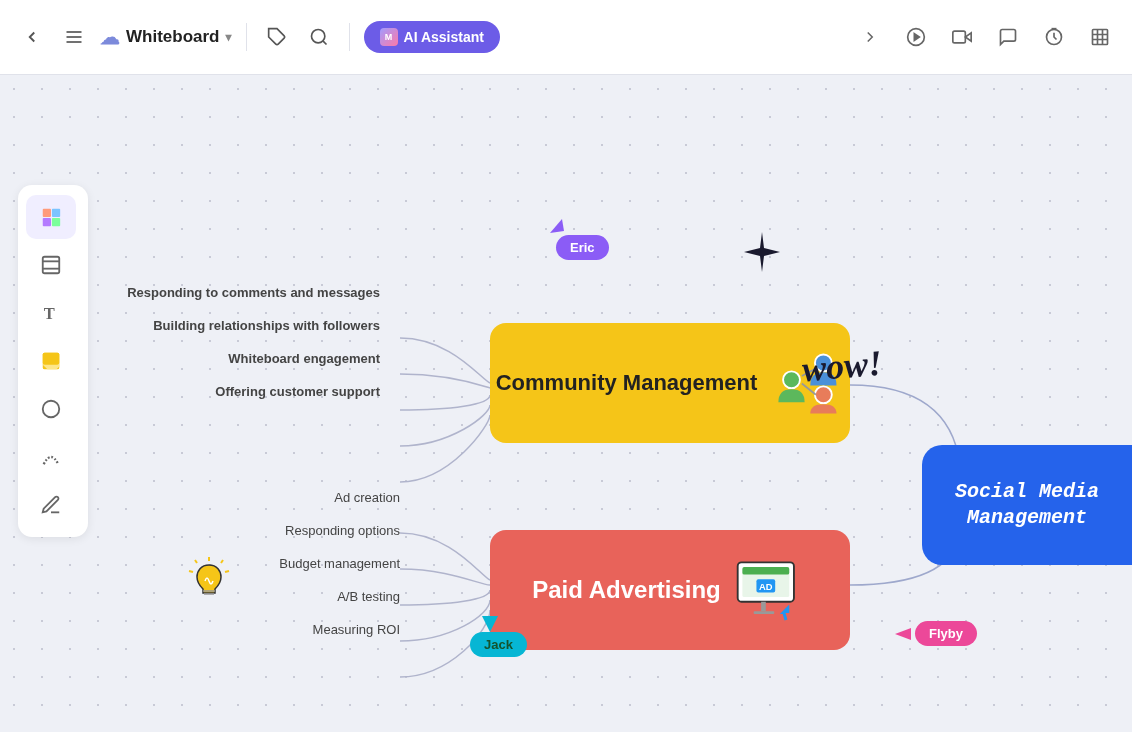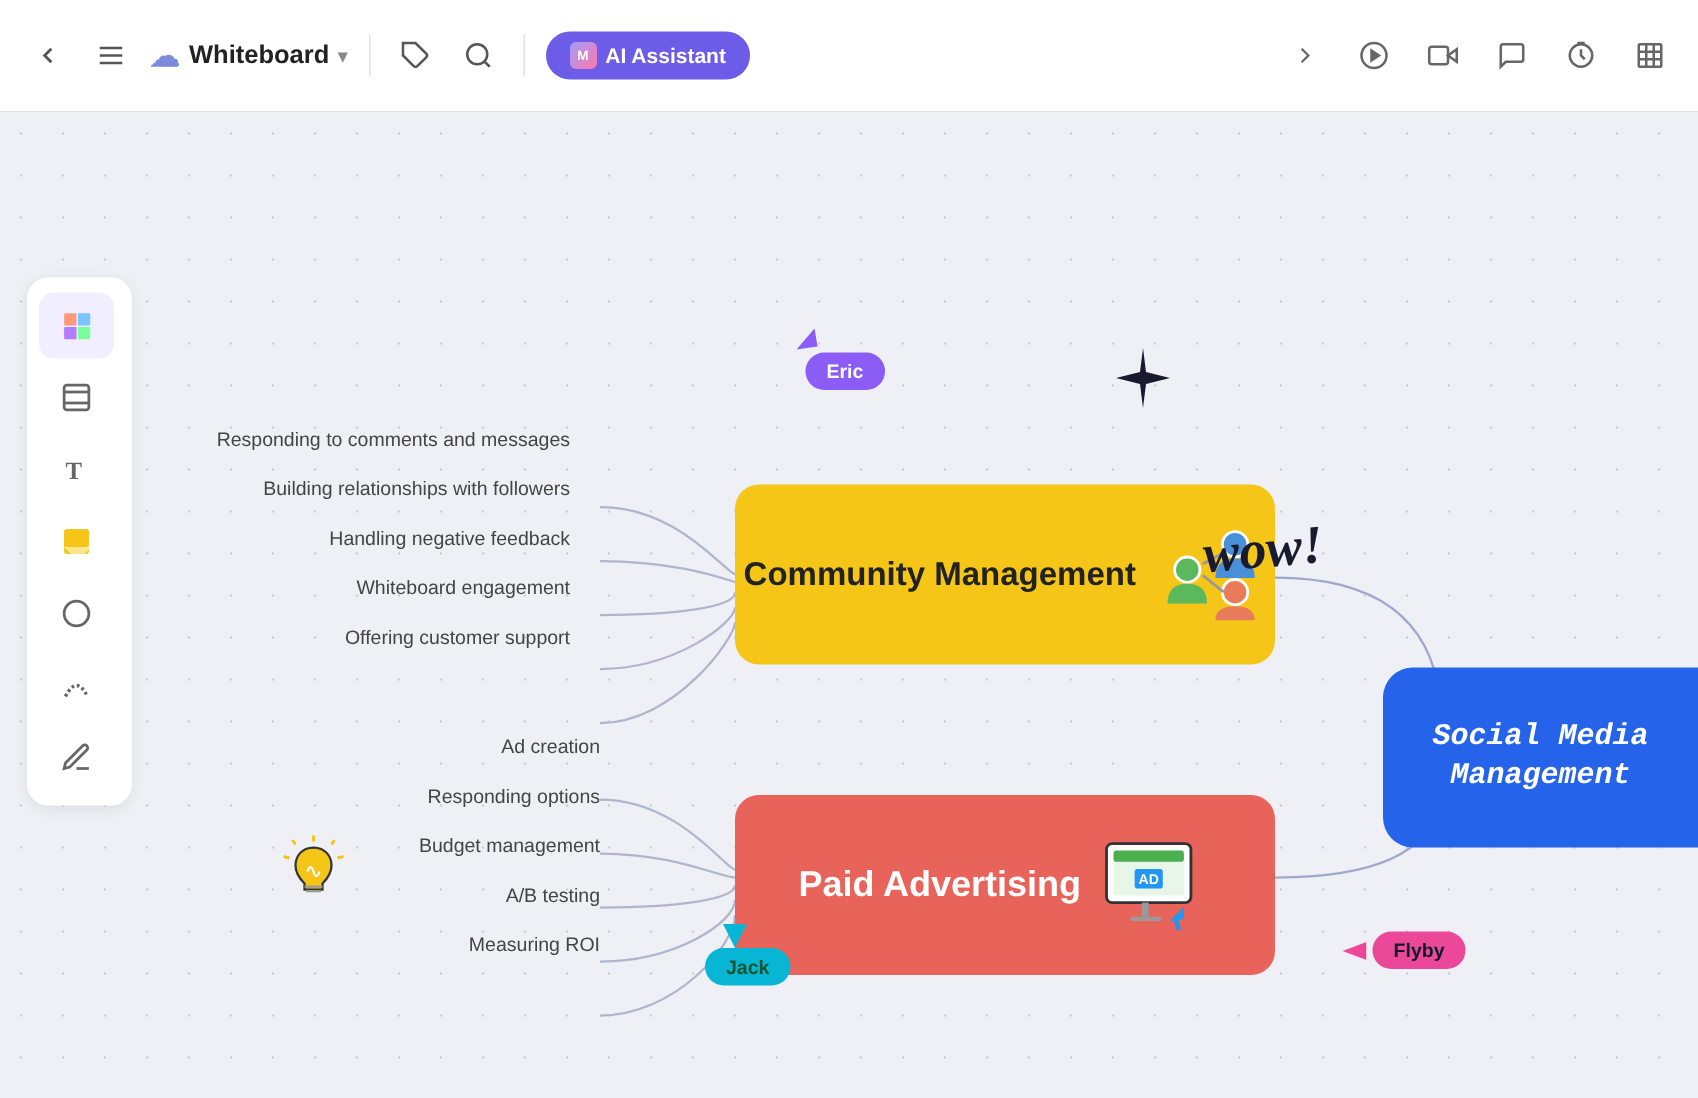--- a/index.html
+++ b/index.html
@@ -213,20 +213,21 @@
       pointer-events: none;
       z-index: 5;
     }
 
     
     .left-items {
       position: absolute;
       top: 210px;
       left: 100px;
       z-index: 10;
+      font-weight: bold;
     }
     .left-item {
       font-size: 13px;
       color: #444;
       margin-bottom: 18px;
       text-align: right;
       width: 280px;
     }
 
     .left-items-bottom {
@@ -240,21 +241,21 @@
       color: #444;
       margin-bottom: 18px;
       text-align: right;
       width: 280px;
     }
 
     
     .eric-cursor {
       position: absolute;
       top: 160px;
-      left: 537px;
+      left: 556px;
       z-index: 20;
     }
     .eric-label {
       background: #8b5cf6;
       border-radius: 20px;
       padding: 5px 14px;
       font-size: 13px;
       font-weight: 600;
       color: white;
     }
@@ -281,21 +282,21 @@
       top: 546px;
       right: 155px;
       z-index: 20;
     }
     .flyby-label {
       background: #ec4899;
       border-radius: 20px;
       padding: 5px 14px;
       font-size: 13px;
       font-weight: 600;
-      color: #0f172a;
+      color: #ffffff;
     }
 
     
     .wow-text {
       position: absolute;
       top: 270px;
       right: 250px;
       font-size: 36px;
       font-weight: 900;
       color: #1a1a2e;
@@ -482,21 +483,20 @@
     </g>
 
     <path d="M 850 310 Q 950 310 960 390 Q 970 430 930 430" stroke="#9ea8cc" stroke-width="1.5" fill="none"></path>
 
     <path d="M 850 510 Q 950 510 960 460 Q 970 430 930 430" stroke="#9ea8cc" stroke-width="1.5" fill="none"></path>
   </svg>
 
   <div class="left-items">
     <div class="left-item">Responding to comments and messages</div>
     <div class="left-item">Building relationships with followers</div>
-    <div class="left-item">Handling negative feedback</div>
     <div class="left-item">Whiteboard engagement</div>
     <div class="left-item">Offering customer support</div>
   </div>
 
   <div class="left-items-bottom">
     <div class="left-item-bottom">Ad creation</div>
     <div class="left-item-bottom">Responding options</div>
     <div class="left-item-bottom">Budget management</div>
     <div class="left-item-bottom">A/B testing</div>
     <div class="left-item-bottom">Measuring ROI</div>

